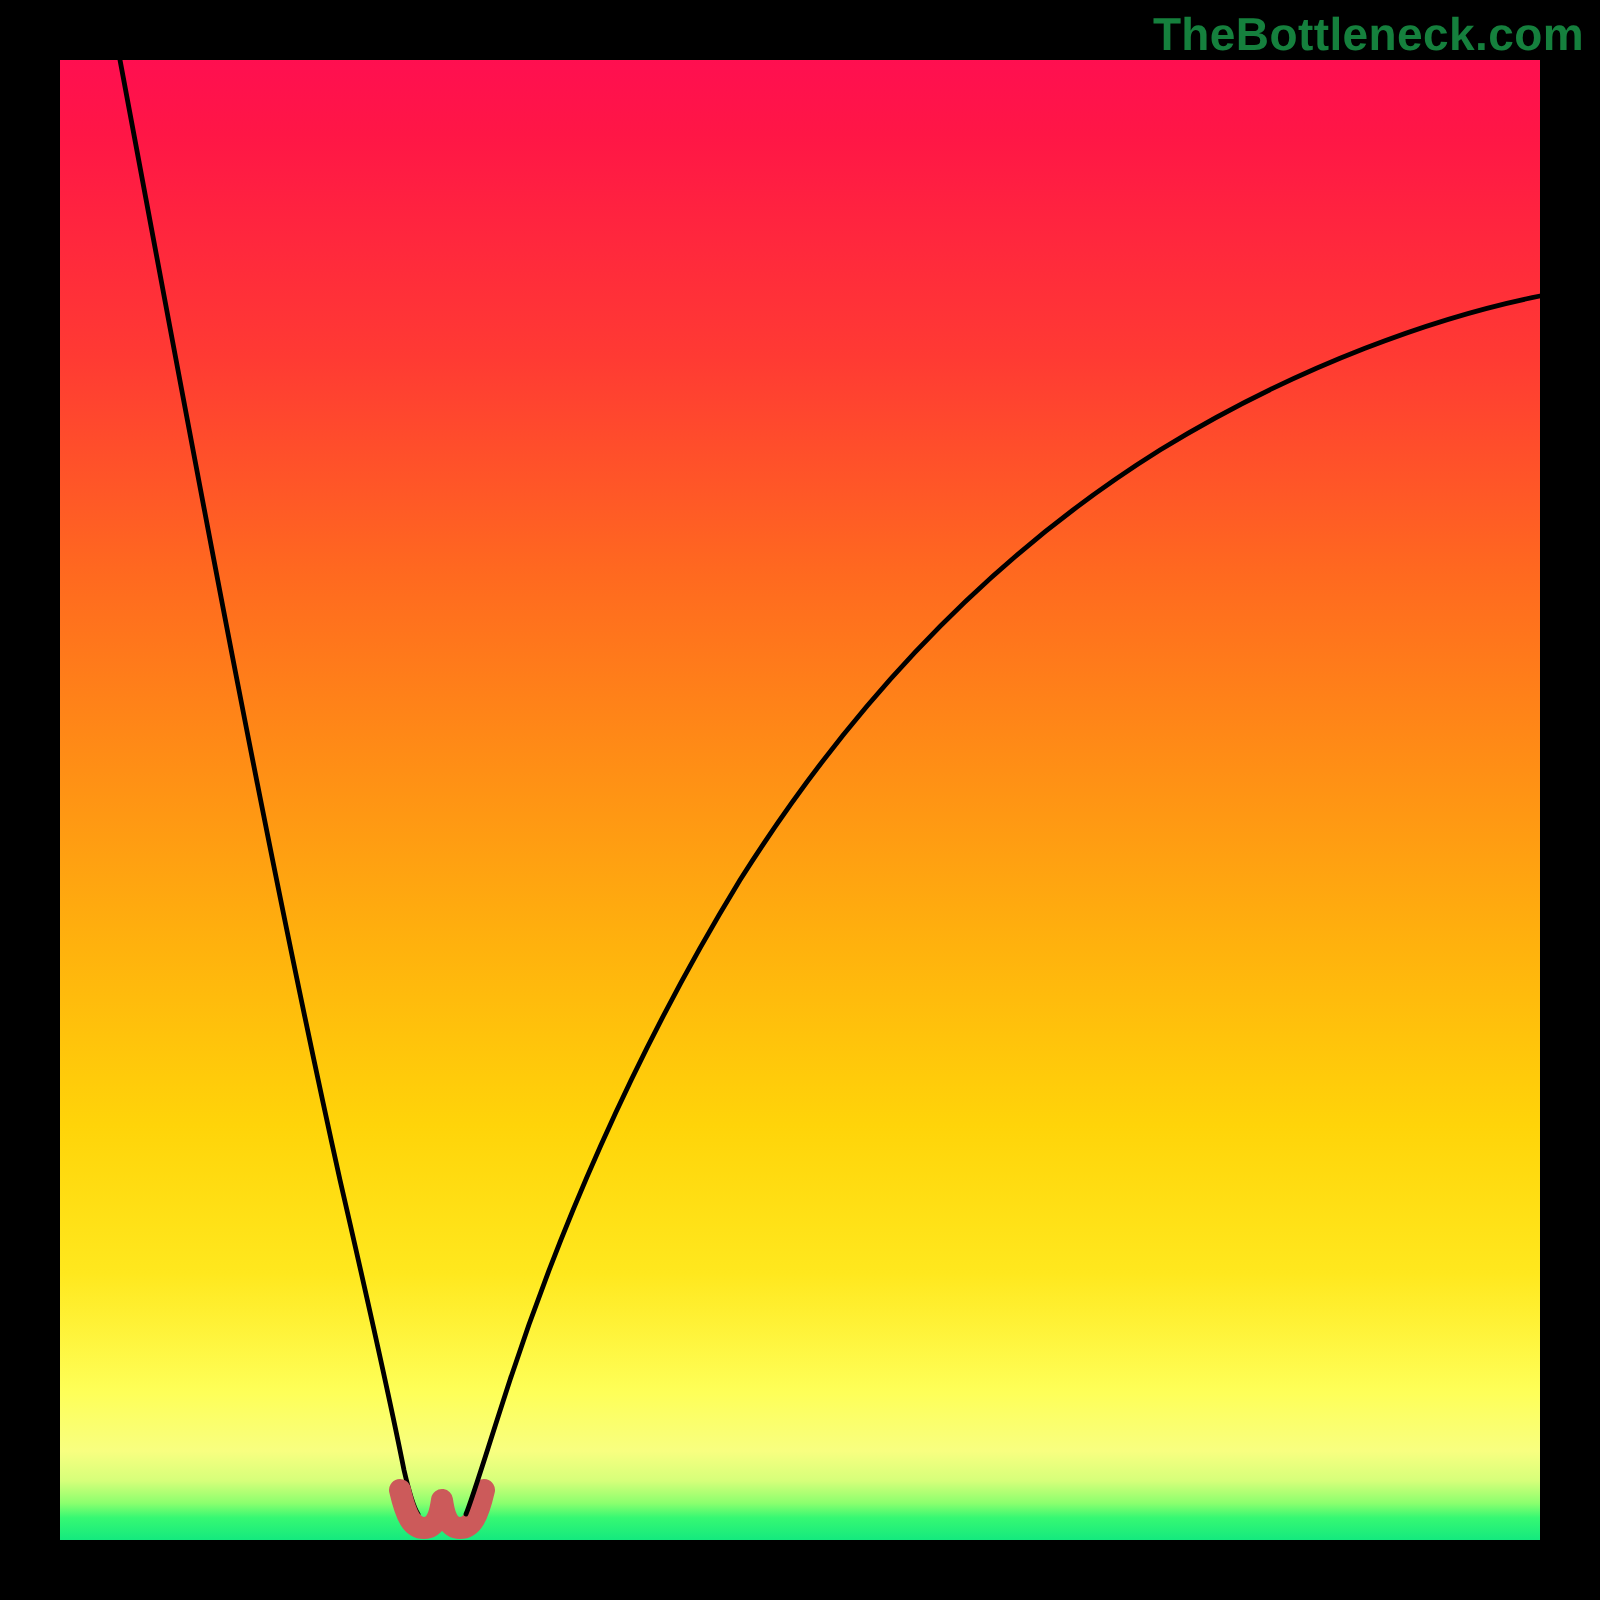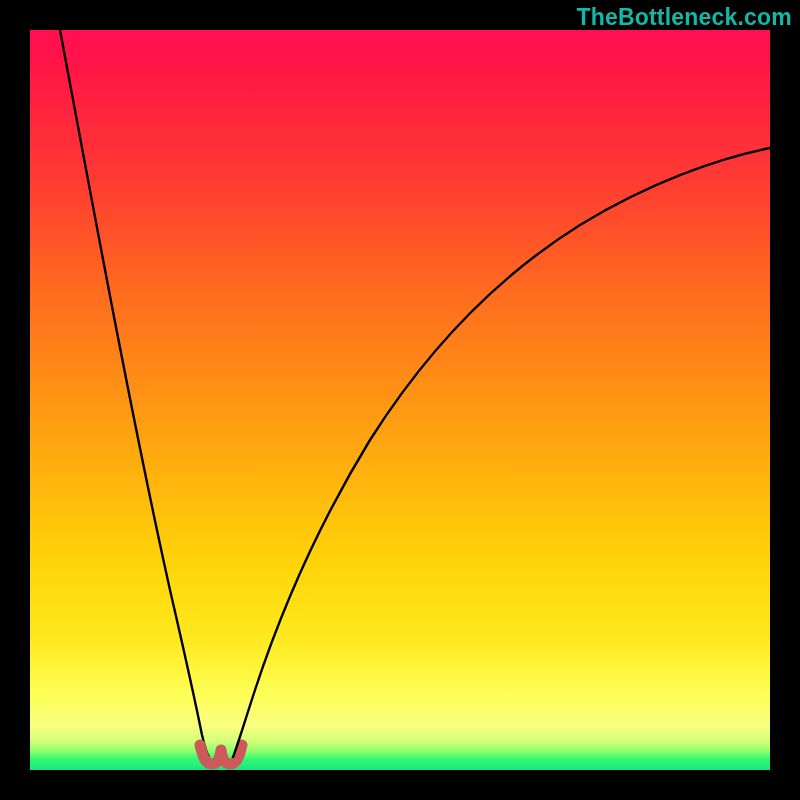--- a/index.html
+++ b/index.html
@@ -38,21 +38,21 @@
       #d6ff7a 96%,
       #8cff6e 97.5%,
       #36f873 98.5%,
       #14e97e 100%
     );
   }
   .watermark {
     position: absolute;
     top: 4px;
     right: 8px;
-    color: #14b8a6;
+    color: #15803d;
     font-family: Arial, Helvetica, sans-serif;
     font-size: 23px;
     font-weight: bold;
     letter-spacing: 0.2px;
     user-select: none;
   }
   svg.curves {
     position: absolute;
     left: 0;
     top: 0;

